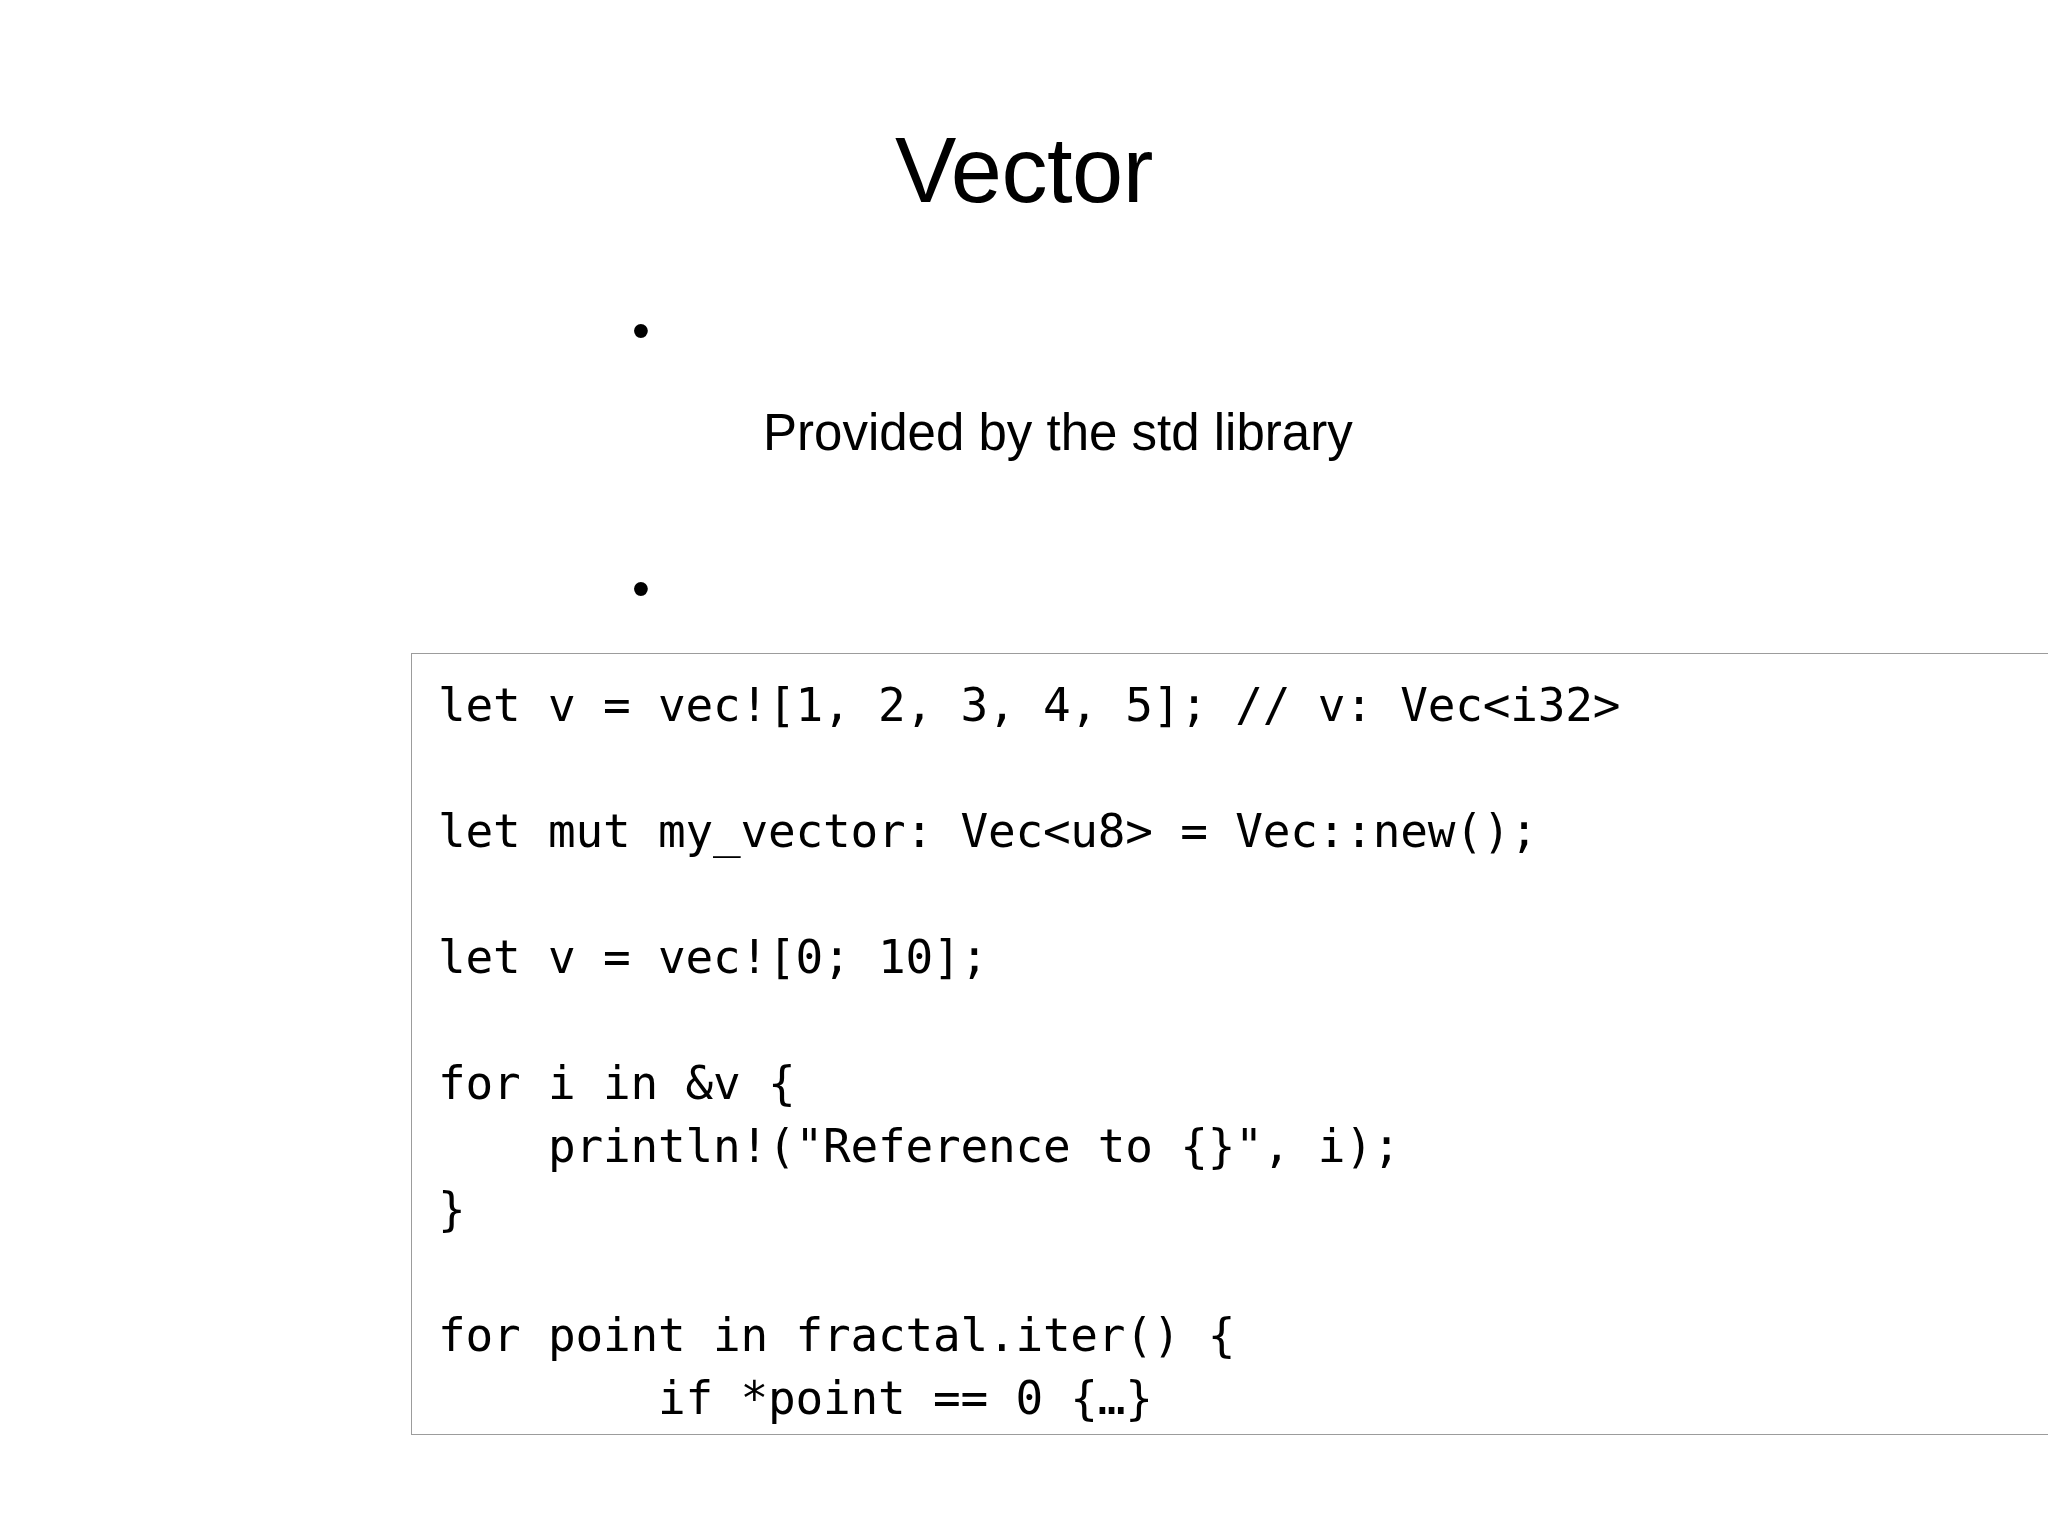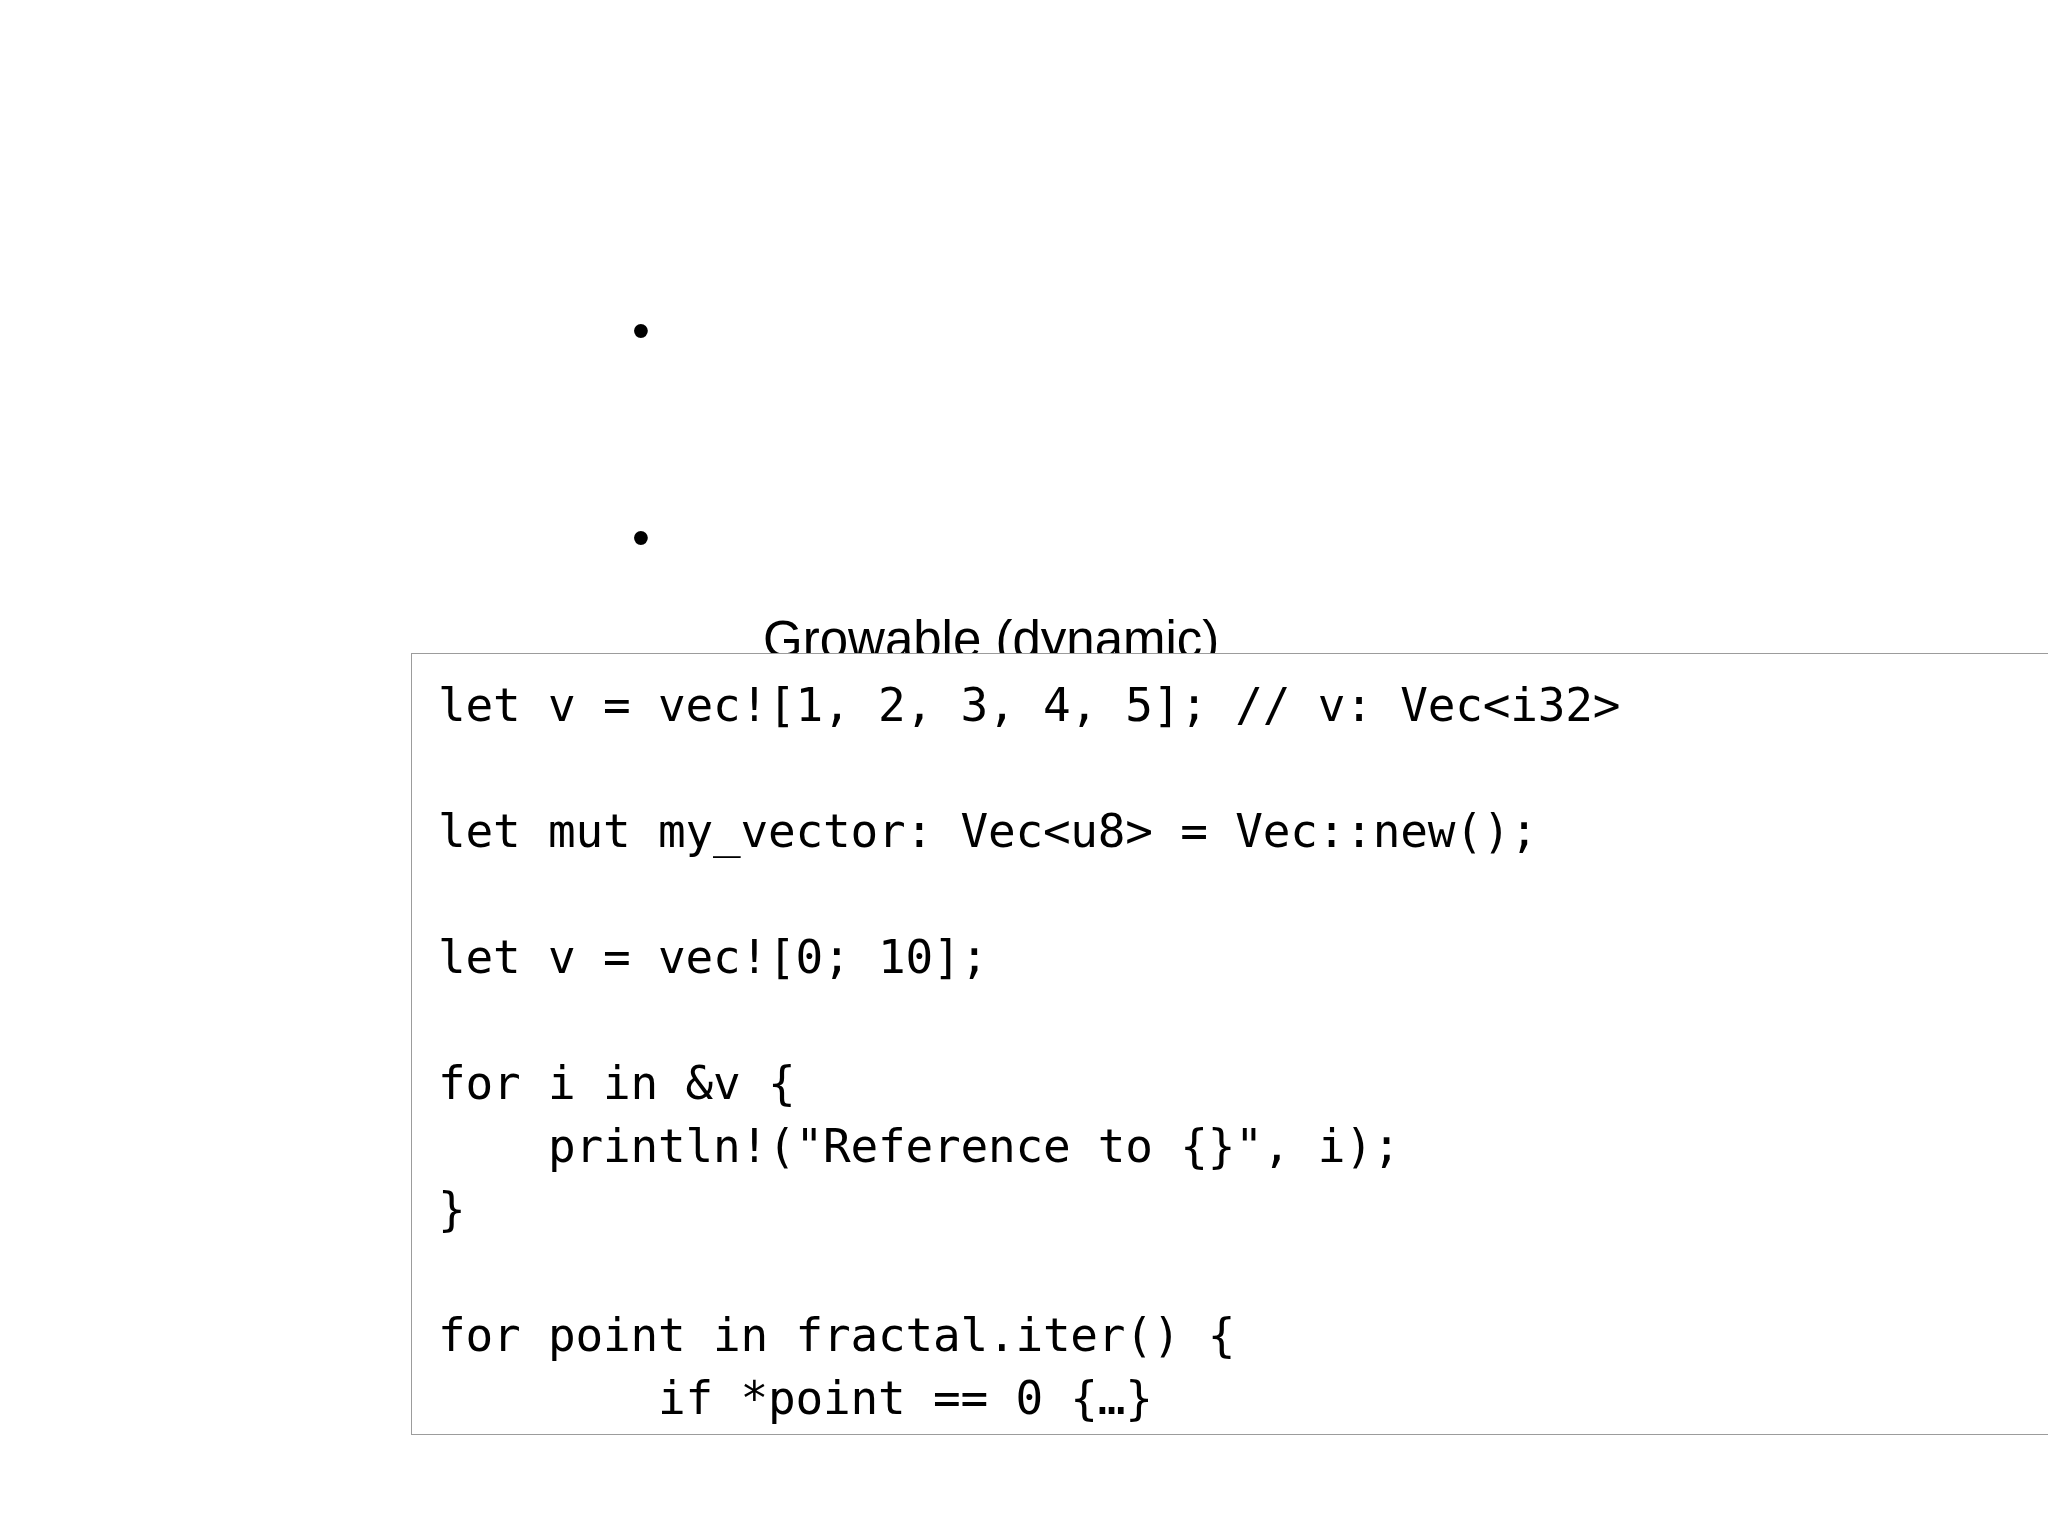--- a/index.html
+++ b/index.html
@@ -98,24 +98,26 @@
     display: block;
     min-height: 63px;
     white-space: pre;
   }
 </style>
 </head>
 <body>
 
 <div class="slide">
 
+  <div class="slide-title">Vector</div>
 
   <ul class="bullet-list">
     <li class="bullet-item">
       <span class="bullet-marker">•</span>
+      <span class="bullet-text">Provided by the std library</span>
     </li>
     <li class="bullet-item">
       <span class="bullet-marker">•</span>
       <span class="bullet-text">Growable (dynamic)</span>
     </li>
     <li class="bullet-item">
       <span class="bullet-marker">•</span>
       <span class="bullet-text">Can implement any type: Vec&lt;T&gt;</span>
     </li>
   </ul>

